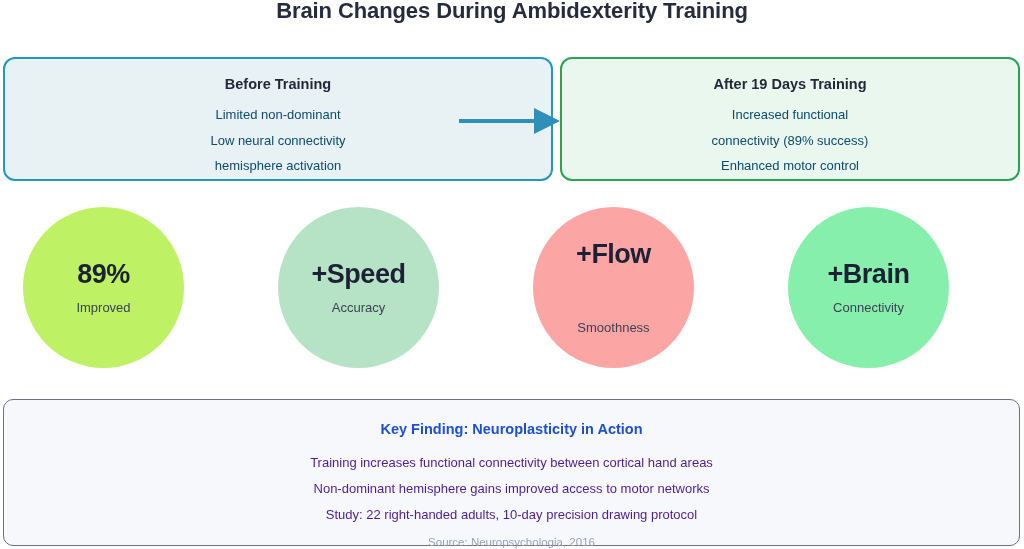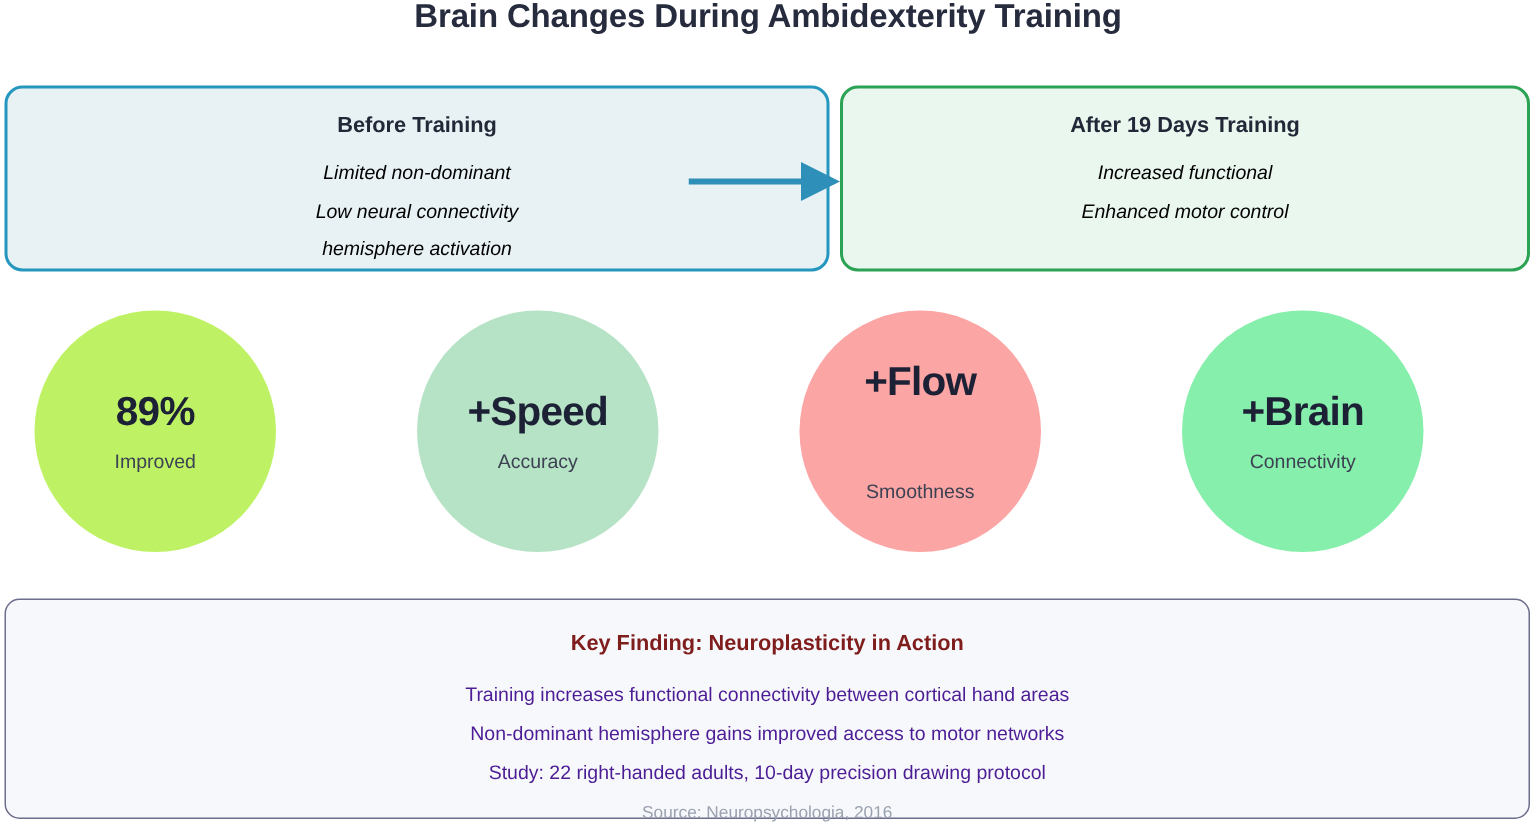--- a/index.html
+++ b/index.html
@@ -64,24 +64,23 @@
   }
   .phase-title {
     font-size: 14.5px;
     font-weight: bold;
     color: #232838;
     line-height: 18px;
     margin-bottom: 9px;
   }
   .phase-line {
     font-size: 13px;
-    color: #000000;
+    color: #0c4a6e;
     line-height: 25.5px;
     white-space: nowrap;
-    font-style: italic;
   }
 
   
   .arrow-wrap {
     position: absolute;
     left: 459px;
     top: 100px;
     width: 104px;
     height: 42px;
   }
@@ -123,21 +122,21 @@
     box-sizing: border-box;
     background: #f7f8fb;
     border: 1.6px solid #6d6e8d;
     border-radius: 10px;
     text-align: center;
     padding-top: 20px;
   }
   .finding-title {
     font-size: 14.5px;
     font-weight: bold;
-    color: #7f1d1d;
+    color: #1d4ed8;
     line-height: 19px;
     margin-bottom: 11px;
   }
   .finding-line {
     font-size: 13px;
     color: #4c1d95;
     line-height: 26px;
   }
   .finding-source {
     font-size: 11.5px;
@@ -163,20 +162,21 @@
   <div class="arrow-wrap">
     <svg width="104" height="42" viewBox="0 0 104 42">
       <line x1="0" y1="21" x2="79" y2="21" stroke="#2e8fb8" stroke-width="4"></line>
       <polygon points="75,8 101,21 75,34" fill="#2e8fb8"></polygon>
     </svg>
   </div>
 
   <div class="phase-box after" style="background: rgb(233, 247, 238); border-color: rgb(43, 162, 84);">
     <div class="phase-title">After 19 Days Training</div>
     <div class="phase-line">Increased functional</div>
+    <div class="phase-line">connectivity (89% success)</div>
     <div class="phase-line">Enhanced motor control</div>
   </div>
 
   <div class="metric" id="metric-0" style="background: #bef264; left: 23px; align-items: center;">
     <div class="metric-value">89%</div>
     <div class="metric-label">Improved</div>
   </div>
   <div class="metric" id="metric-1" style="background: rgb(182, 227, 198); left: 278px;">
     <div class="metric-value">+Speed</div>
     <div class="metric-label">Accuracy</div>

